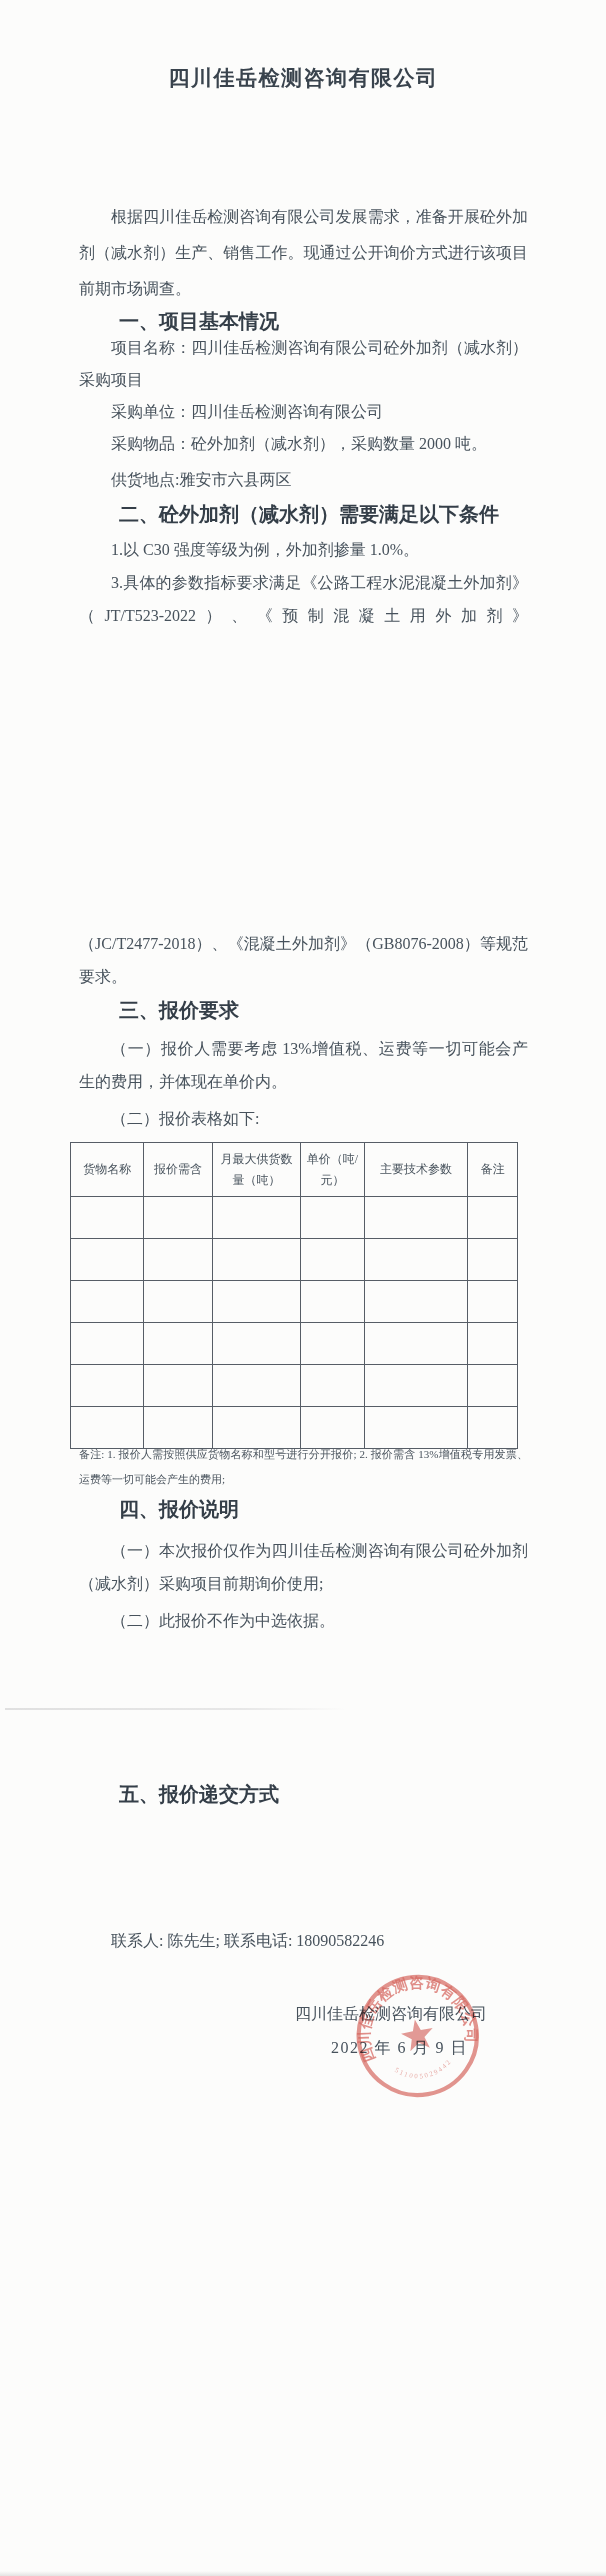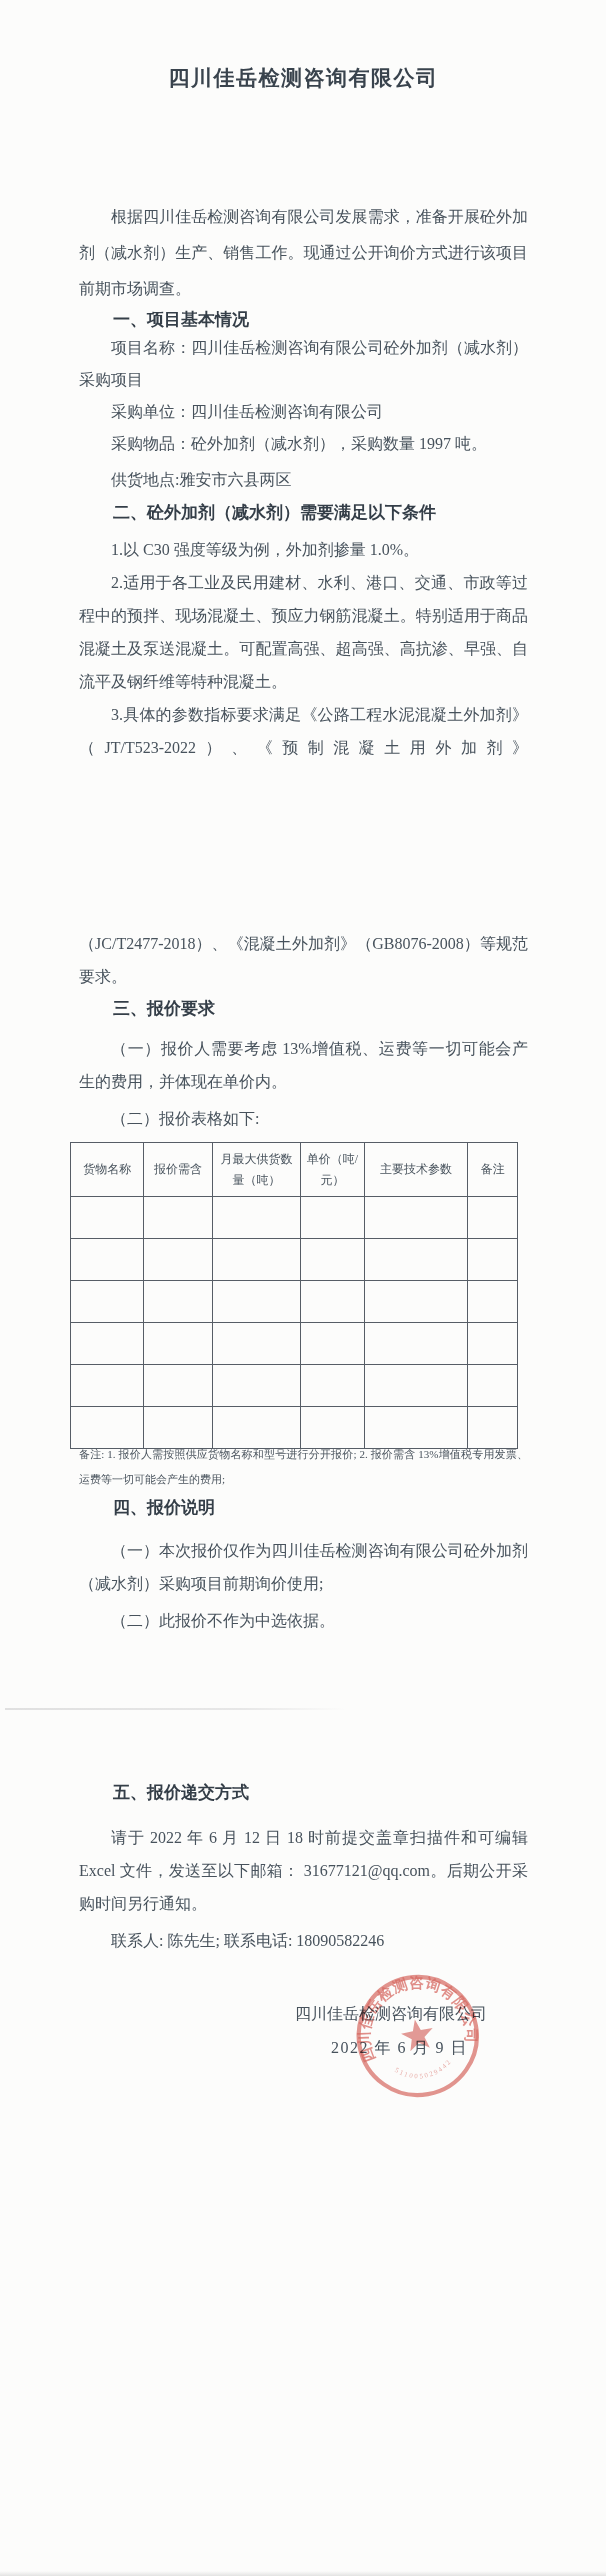--- a/index.html
+++ b/index.html
@@ -13,21 +13,21 @@
     color:#47525c;
   }
   .abs{position:absolute;left:79px;width:449px;}
   .doc-title{
     left:0;width:607px;text-align:center;
     font-size:21px;font-weight:bold;color:#39434d;
     letter-spacing:1.5px;
   }
   .body-text{font-size:16px;text-align:justify;}
   .indent{text-indent:2em;}
-  .heading{font-size:17px;font-weight:bold;color:#343e48;text-indent:2em;}
+  .heading{font-size:20px;font-weight:bold;color:#343e48;text-indent:2em;}
   p{margin:0;}
   .lh48{line-height:36px;}
   .lh44{line-height:33px;}
   .lh43{line-height:33px;}
   .lh42{line-height:32px;}
   .just-last{text-align-last:justify;}
   
   #quote-table{
     position:absolute;left:70px;top:1142px;width:448px;
     border-collapse:collapse;table-layout:fixed;
@@ -65,28 +65,27 @@
 <div id="page">
 
   <div class="abs doc-title" style="top:64px">四川佳岳检测咨询有限公司</div>
 
   <div class="abs body-text lh48 indent" style="top:199px">根据四川佳岳检测咨询有限公司发展需求，准备开展砼外加剂（减水剂）生产、销售工作。现通过公开询价方式进行该项目前期市场调查。</div>
 
   <div class="abs heading" style="top:308px">一、项目基本情况</div>
   <div class="abs body-text lh42" style="top:332px">
     <p class="indent">项目名称：四川佳岳检测咨询有限公司砼外加剂（减水剂）采购项目</p>
     <p class="indent">采购单位：四川佳岳检测咨询有限公司</p>
-    <p class="indent">采购物品：砼外加剂（减水剂），采购数量 1997 吨。</p>
+    <p class="indent">采购物品：砼外加剂（减水剂），采购数量 2000 吨。</p>
     <p class="indent" style="margin-top:3.8px">供货地点:雅安市六县两区</p>
   </div>
 
   <div class="abs heading" style="top:501px">二、砼外加剂（减水剂）需要满足以下条件</div>
   <div class="abs body-text lh43" style="top:533px">
     <p class="indent">1.以 C30 强度等级为例，外加剂掺量 1.0%。</p>
-    <p class="indent">2.适用于各工业及民用建材、水利、港口、交通、市政等过程中的预拌、现场混凝土、预应力钢筋混凝土。特别适用于商品混凝土及泵送混凝土。可配置高强、超高强、高抗渗、早强、自流平及钢纤维等特种混凝土。</p>
     <p class="indent just-last">3.具体的参数指标要求满足《公路工程水泥混凝土外加剂》（JT/T523-2022）、《预制混凝土用外加剂》</p>
   </div>
   <div class="abs body-text lh43" style="top:927px">（JC/T2477-2018）、《混凝土外加剂》（GB8076-2008）等规范要求。</div>
 
   <div class="abs heading" style="top:997px">三、报价要求</div>
   <div class="abs body-text lh44 indent" style="top:1032px">（一）报价人需要考虑 13%增值税、运费等一切可能会产生的费用，并体现在单价内。</div>
   <div class="abs body-text lh44 indent" style="top:1102px">（二）报价表格如下:</div>
 
   <table id="quote-table">
     <colgroup>
@@ -161,21 +160,20 @@
 
   <div class="abs table-note" style="top:1442px">备注: 1. 报价人需按照供应货物名称和型号进行分开报价; 2. 报价需含 13%增值税专用发票、运费等一切可能会产生的费用;</div>
 
   <div class="abs heading" style="top:1496px">四、报价说明</div>
   <div class="abs body-text lh44 indent" style="top:1534px">（一）本次报价仅作为四川佳岳检测咨询有限公司砼外加剂（减水剂）采购项目前期询价使用;</div>
   <div class="abs body-text lh44 indent" style="top:1604px">（二）此报价不作为中选依据。</div>
 
   <div class="page-divider"></div>
 
   <div class="abs heading" style="top:1781px">五、报价递交方式</div>
-  <div class="abs body-text lh43 indent" style="top:1821px">请于 2022 年 6 月 12 日 18 时前提交盖章扫描件和可编辑 Excel 文件，发送至以下邮箱： 31677121@qq.com。后期公开采购时间另行通知。</div>
   <div class="abs body-text lh43 indent" style="top:1924px">联系人: 陈先生; 联系电话: 18090582246</div>
 
   <div class="sig" style="position:absolute;left:295px;top:2004px">四川佳岳检测咨询有限公司</div>
   <div class="sig" style="position:absolute;left:331px;top:2038px;letter-spacing:1.5px">2022 年 6 月 9 日</div>
 
   <svg id="stamp" viewBox="0 0 176 176">
     <circle cx="88" cy="90" r="77" fill="none" stroke="#d4574f" stroke-opacity="0.72" stroke-width="5.5"></circle>
     <polygon points="88,68 93.2,82.9 108.9,83.2 96.4,92.7 100.9,107.8 88,98.8 75.1,107.8 79.6,92.7 67.1,83.2 82.8,82.9" fill="#d4574f" fill-opacity="0.68"></polygon>
     <path id="arcTop" d="M 28.8,111.5 A 63,63 0 1 1 147.2,111.5" fill="none"></path>
     <text font-size="19" fill="#d4574f" fill-opacity="0.75" font-weight="bold" letter-spacing="1">

